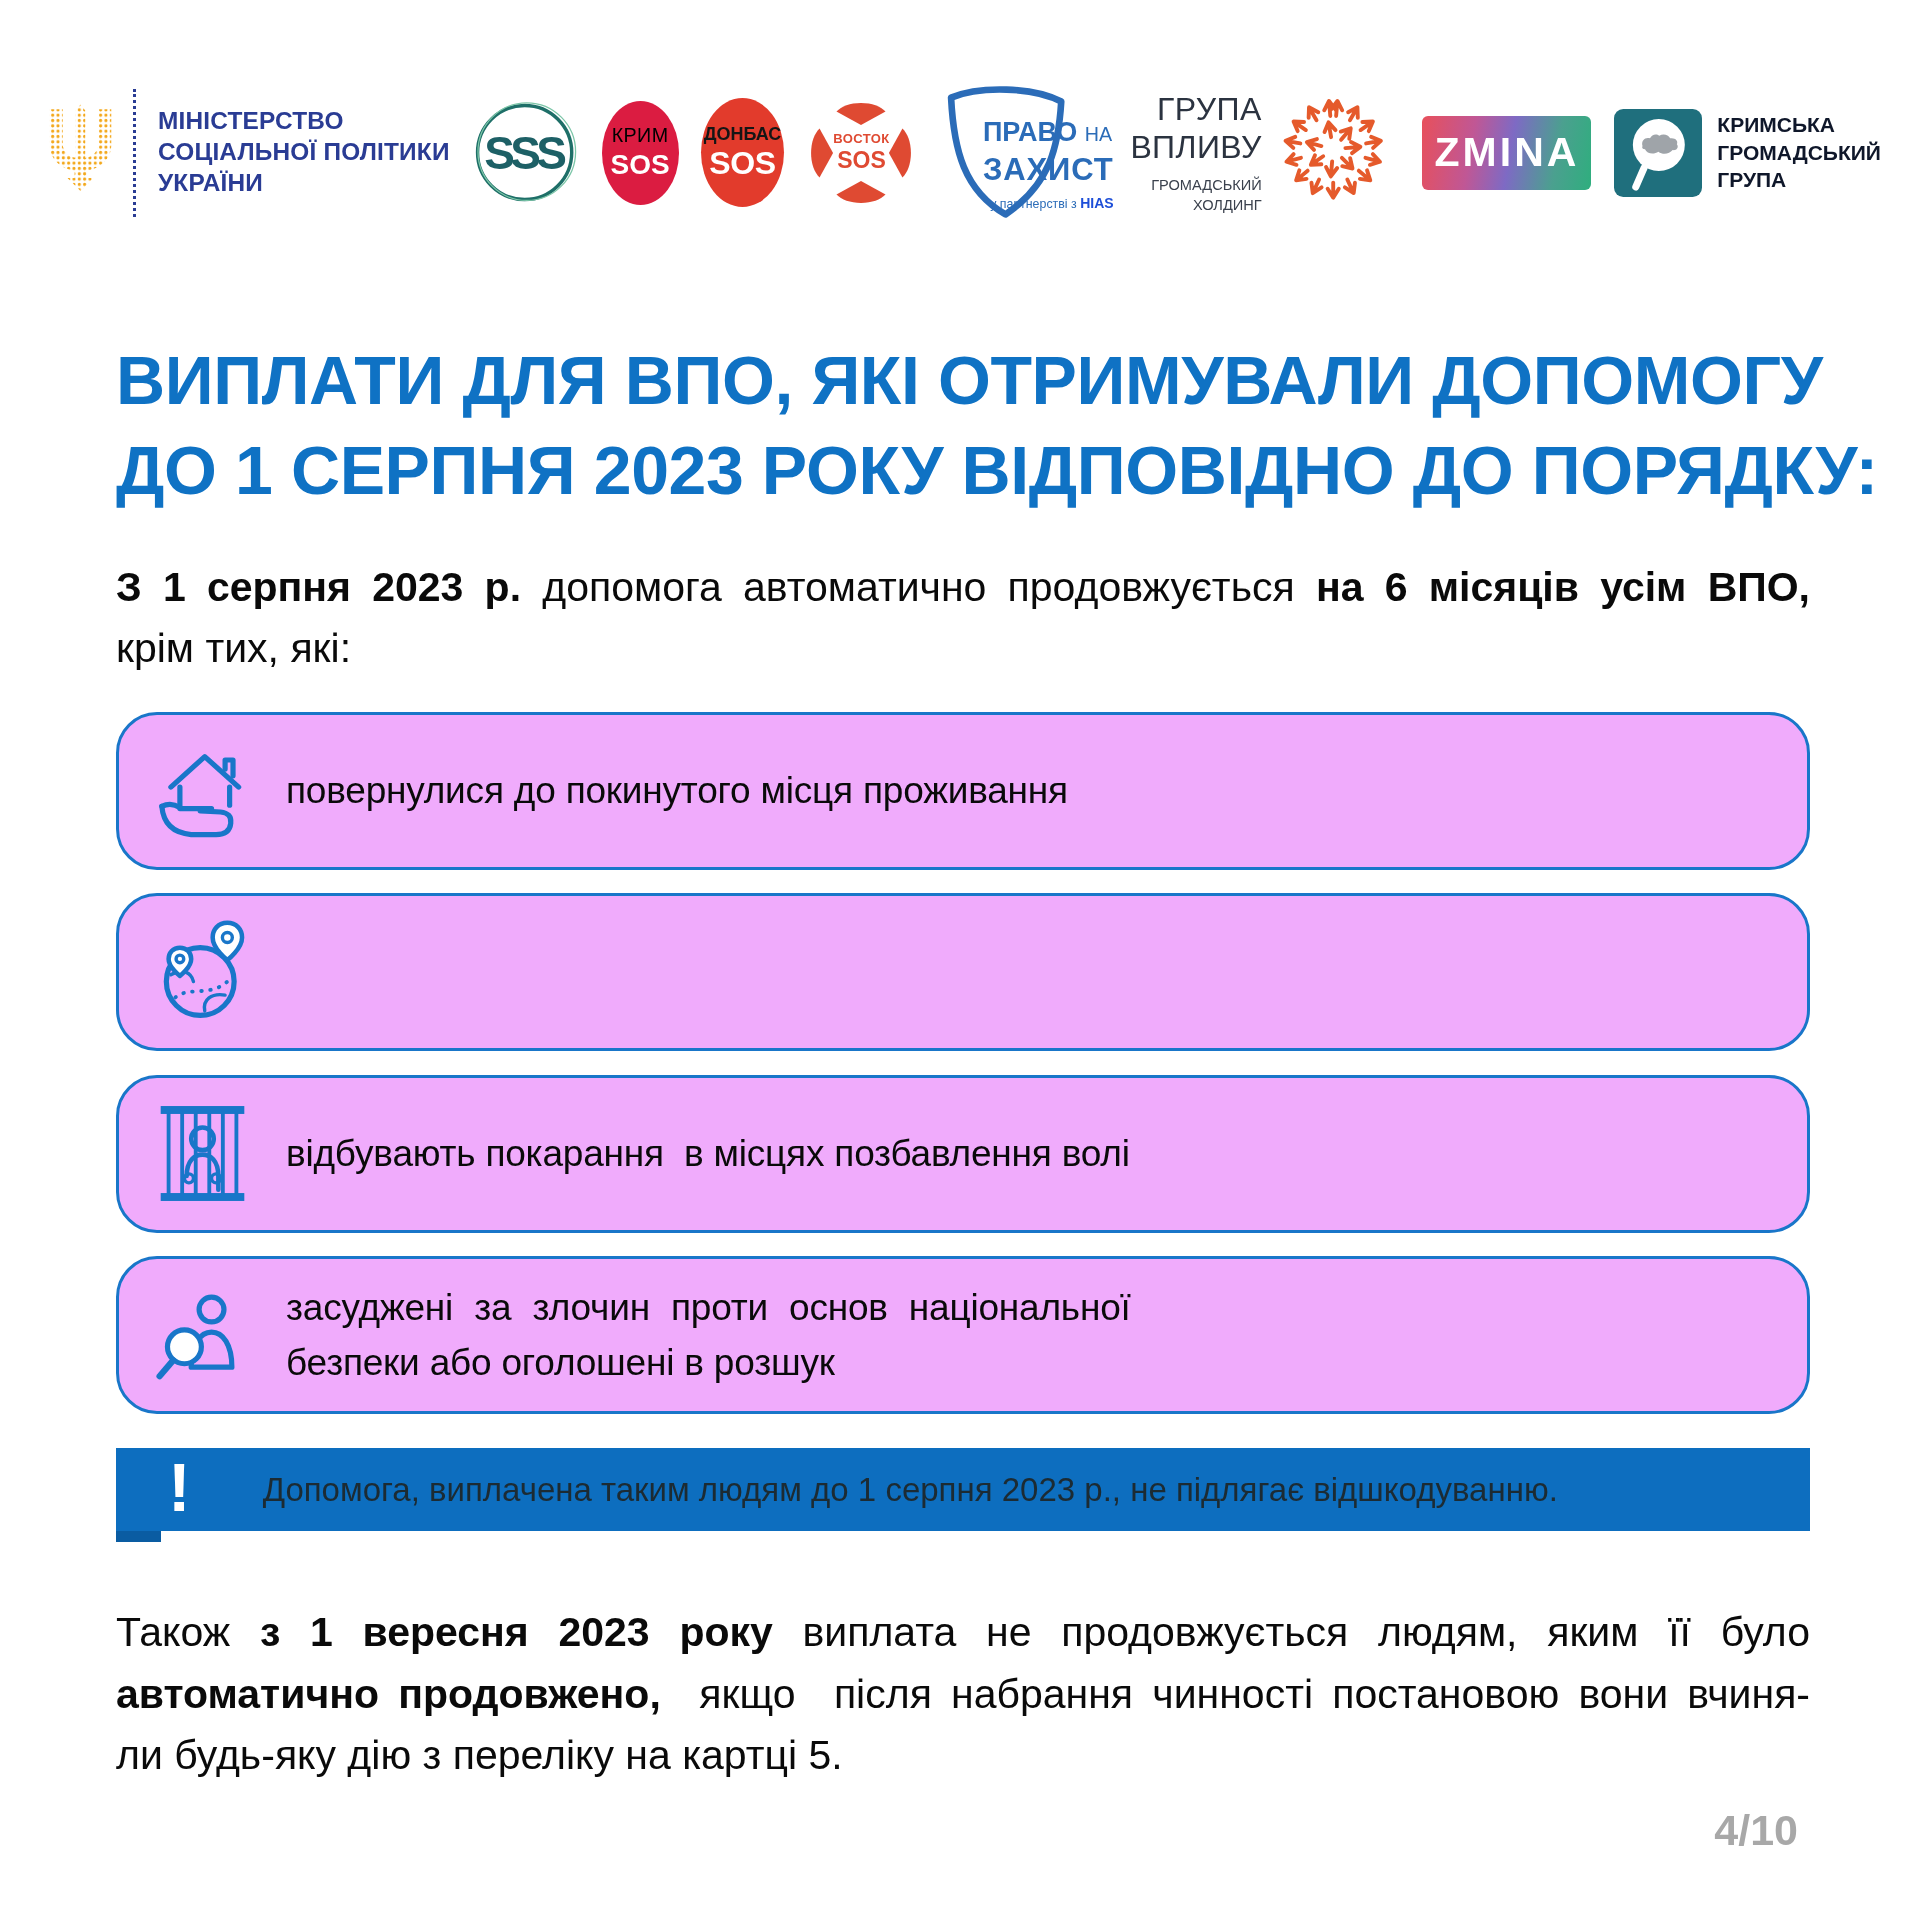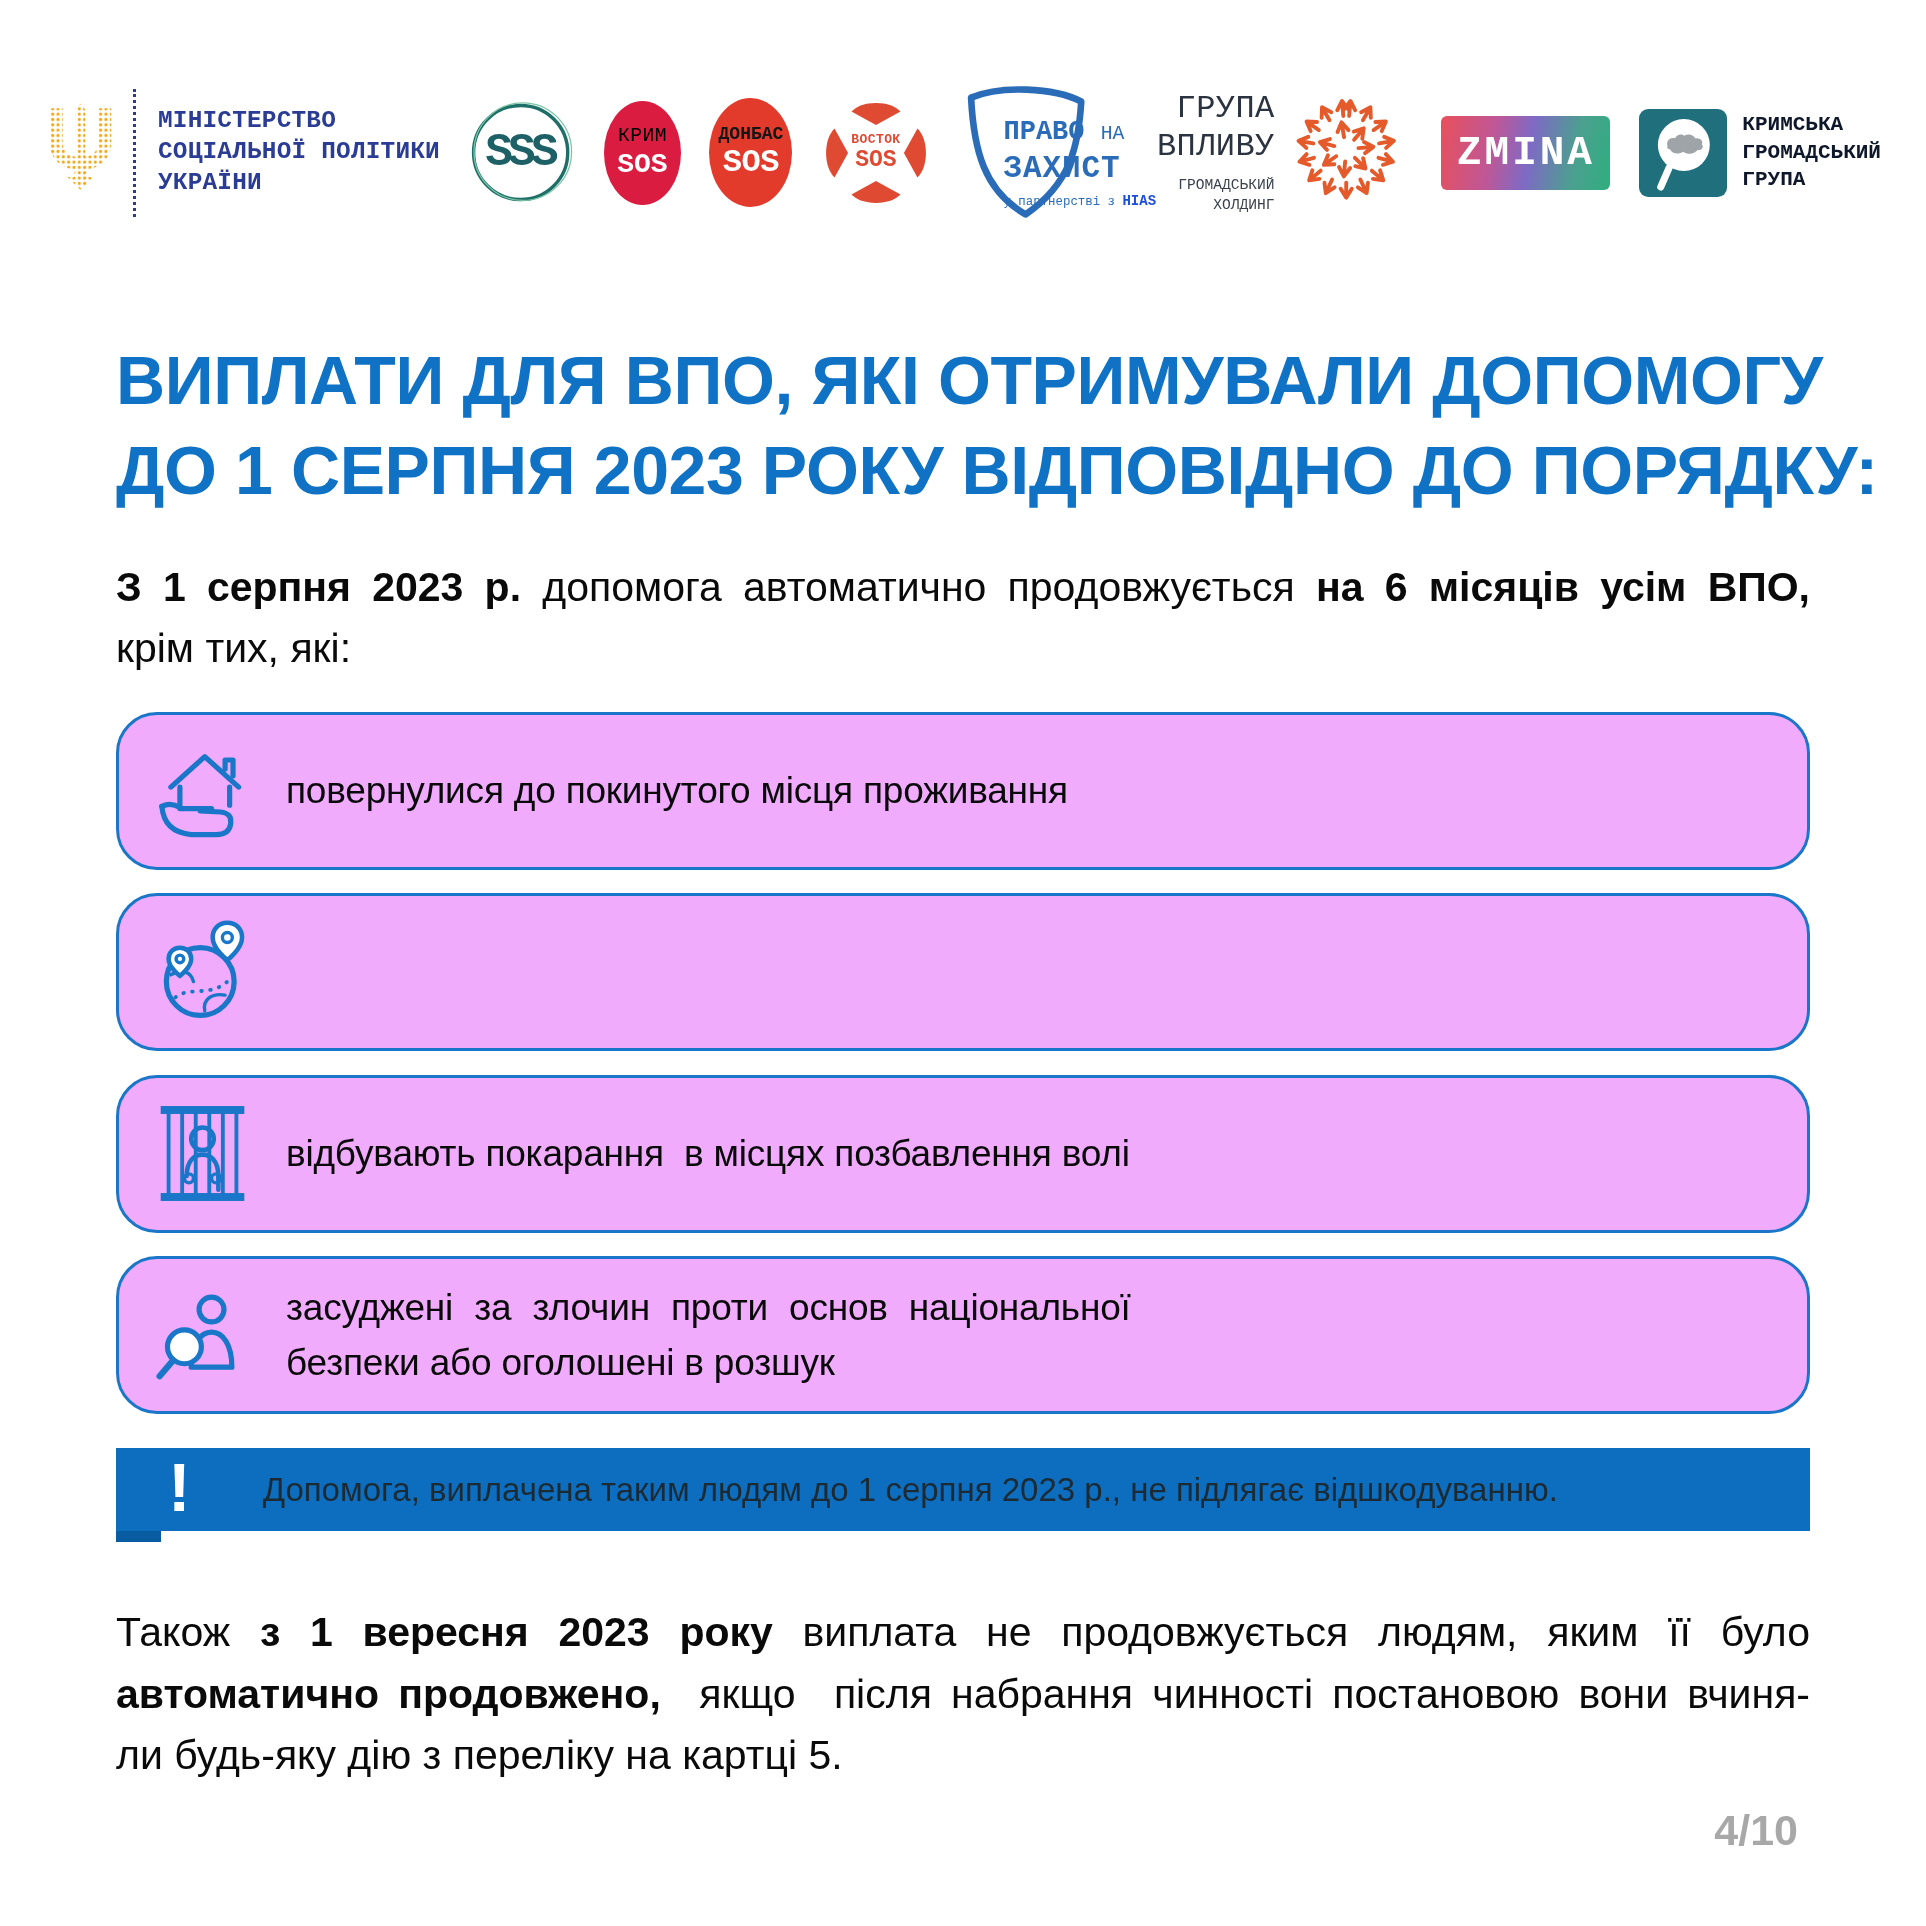--- a/index.html
+++ b/index.html
@@ -1,20 +1,20 @@
 <!DOCTYPE html>
 <html style="font-size:6.8px"><head>
 <meta charset="utf-8">
 <style>
   html,body{margin:0;padding:0;background:#fff;}
   .page{position:relative;width:1926px;height:1926px;background:#fff;overflow:hidden;
         font-family:"Liberation Sans",sans-serif;color:#0a0a0a;}
   
   .header{display:flex;align-items:center;justify-content:space-between;
-          margin:71px 45px 0 45px;height:163px;font-family:Liberation Mono, monospace;}
+          margin:71px 45px 0 45px;height:163px;}
   .logo{display:flex;align-items:center;flex-shrink:0;}
   
   .logo-ministry .divider{border-left:3px dotted #2A3C94;height:128px;margin:0 22px 0 17px;}
   .ministry-text{color:#2A3C94;font-weight:bold;font-size:24.4px;line-height:1.27;letter-spacing:0.2px;}
   
   .logo-sss{position:relative;width:107px;height:107px;justify-content:center;}
   .sss-label{position:absolute;left:0;top:0;width:100%;height:100%;display:flex;align-items:center;justify-content:center;
              color:#1D6066;font-weight:bold;font-size:46px;letter-spacing:-4.7px;padding-right:4.7px;box-sizing:border-box;}
   
   .circle-logo{border-radius:50%;display:flex;flex-direction:column;align-items:center;justify-content:center;}

